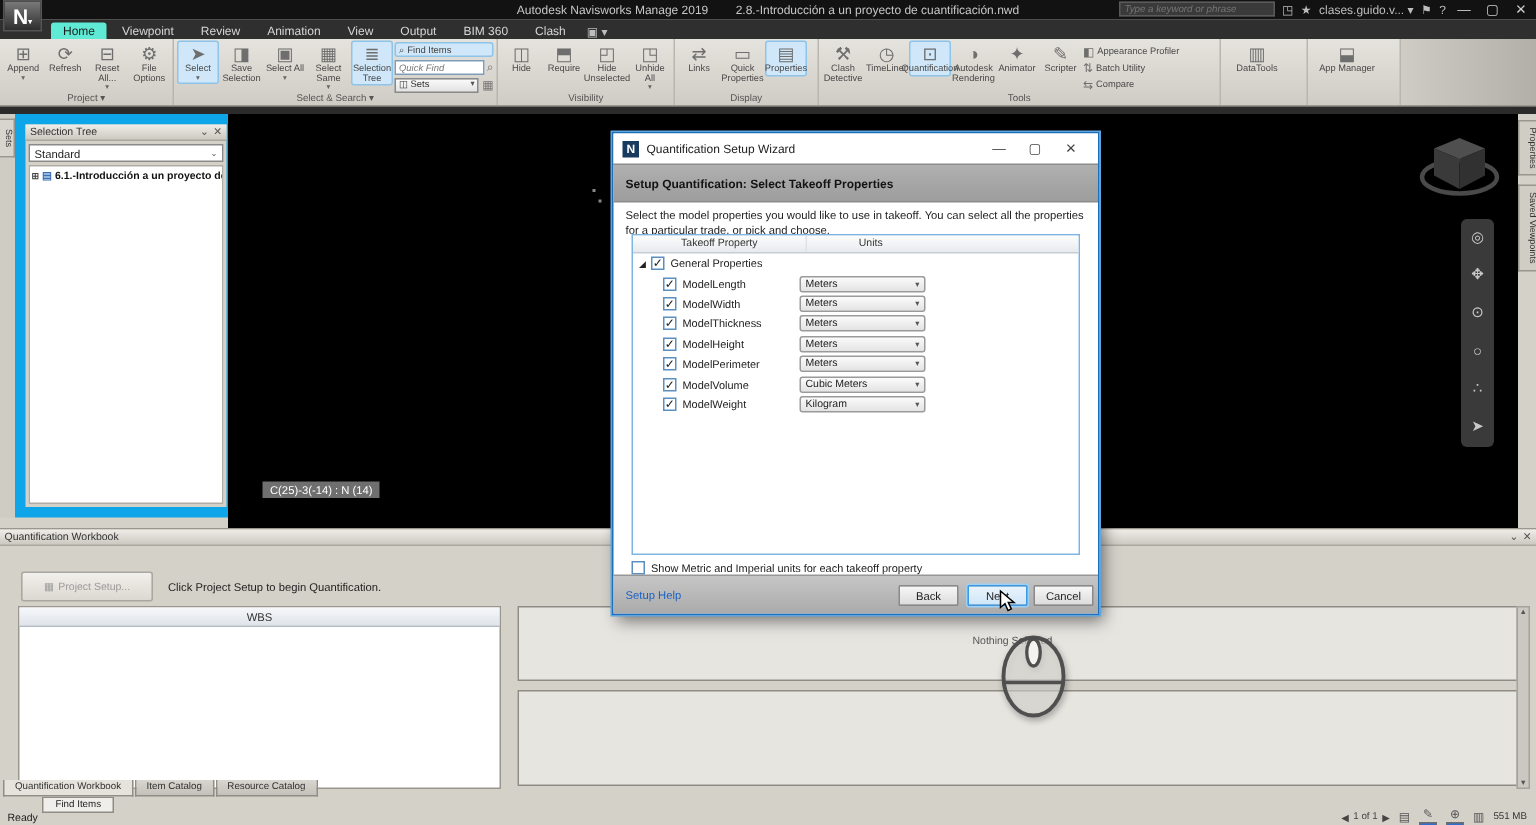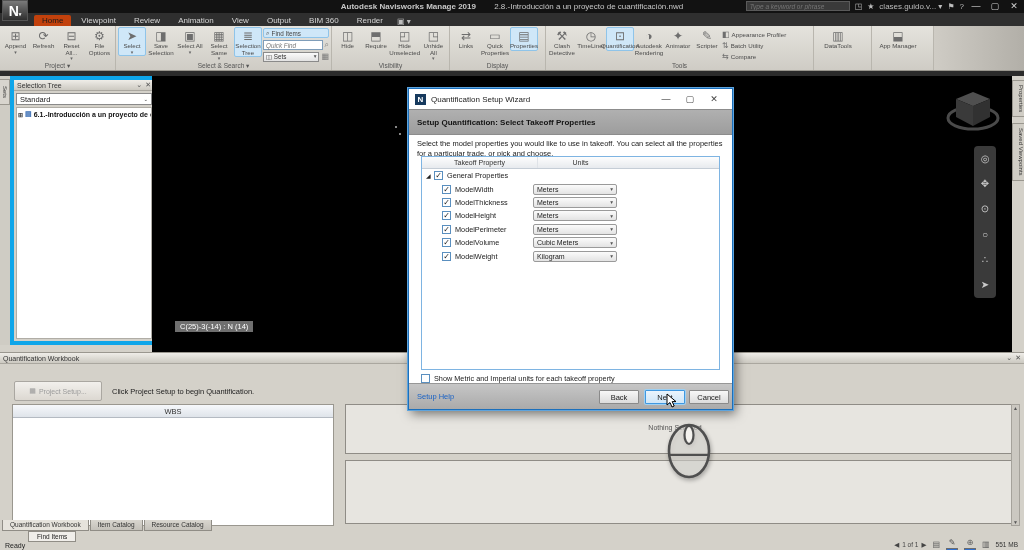--- a/index.html
+++ b/index.html
@@ -3,34 +3,34 @@
 <meta charset="utf-8">
 <style>
   *{margin:0;padding:0;box-sizing:border-box}
   html,body{width:1024px;height:550px;overflow:hidden}
   body{font-family:"Liberation Sans",sans-serif;background:#8a8a8a}
   #app{position:relative;width:1024px;height:550px;background:#d4d1c9;overflow:hidden}
 
   
   .tbar{position:absolute;top:0;left:0;right:0;height:13px;background:#121212;color:#c7c7c7}
   .tbar .ttl{position:absolute;left:0;right:0;top:2px;text-align:center;font-size:8px;white-space:nowrap}
-  .tbar .ttl b{font-weight:bold;margin-right:16px}
+  .tbar .ttl b{font-weight:normal;margin-right:16px}
   .nlogo{position:absolute;left:2px;top:0;width:26px;height:21px;background:linear-gradient(#7a7a7a,#2e2e2e);color:#fff;
     font-size:14px;font-weight:bold;text-align:center;line-height:20px;z-index:5;border:1px solid #555}
   .trt{position:absolute;right:3px;top:1px;display:flex;align-items:center;gap:5px;font-size:8px}
   .tsearch{width:104px;height:10px;background:#3a3a3a;border:1px solid #5a5a5a;color:#9a9a9a;font-size:6.5px;
     font-style:italic;font-family:"Liberation Sans",sans-serif;padding:0 3px}
   .tico{color:#bdbdbd;font-size:8px}
   .winb{width:14px;text-align:center;color:#cfcfcf;font-size:9px}
 
   
   .rtabs{position:absolute;top:13px;left:0;right:0;height:13px;background:#2f2f2f;display:flex;align-items:flex-end;
     padding-left:34px;gap:2px;font-size:8px;color:#d6d6d6}
   .rtab{padding:1px 8px 1px}
-  .rtab.active{background:#c2410c;color:#1a1a1a;border-radius:2px 2px 0 0}
+  .rtab.active{background:#5eead4;color:#1a1a1a;border-radius:2px 2px 0 0}
   .rtab-media{color:#bdbdbd;font-size:8px;margin-left:4px}
 
   
   .ribbon{position:absolute;top:26px;left:0;right:0;height:45px;background:linear-gradient(#e5e3dd,#cfccc5);
     border-bottom:1px solid #9a978f;display:flex}
   .rgroup{position:relative;height:100%;border-right:1px solid #b9b6ae;padding:1px 2px 9px 2px}
   .rlabel{position:absolute;bottom:0;left:0;right:0;text-align:center;font-size:6.5px;color:#555;line-height:9px}
   .rbtns{display:flex;height:100%;align-items:flex-start;gap:1px}
   .rbtn{width:28px;display:flex;flex-direction:column;align-items:center;font-size:6.2px;color:#4a4a4a;text-align:center;
     line-height:1.05;padding-top:1px;border:1px solid transparent;border-radius:2px}
@@ -49,21 +49,21 @@
   .toolrow{display:flex;align-items:center;gap:2px;font-size:6.2px;color:#4a4a4a;white-space:nowrap;overflow:hidden;height:10px}
   .toolrow .ic{font-size:8px;color:#6e6e6e}
   .rfill{flex:1;background:linear-gradient(90deg,#cfccc5,#b2afa8);border-right:none}
 
   .darkstrip{position:absolute;top:71px;left:0;right:0;height:5px;background:#2b2b2b}
 
   
   .sets-vtab{position:absolute;left:0;top:76px;width:10px;height:269px;background:#cfccc4}
   .sets-vtab .vt{margin-top:3px;width:10px;height:26px;border:1px solid #9a978f;border-left:none;background:#d8d5ce;
     writing-mode:vertical-rl;font-size:6px;color:#333;text-align:center;line-height:9px}
-  .stree{position:absolute;left:10px;top:76px;width:148px;height:269px;background:#d4d1c9;border:4px solid #0ea5e9;
+  .stree{position:absolute;left:10px;top:76px;width:148px;height:269px;background:#d4d1c9;border:7px solid #0ea5e9;
     display:flex;flex-direction:column}
   .phead{height:11px;background:linear-gradient(#efede8,#ccc9c1);font-size:7px;color:#333;display:flex;
     justify-content:space-between;align-items:center;padding:0 3px;border-bottom:1px solid #aaa79f}
   .phead .pic{font-size:7px;color:#555;margin-left:3px}
   .sdrop{margin:2px;height:12px;background:#fff;border:1px solid #8a8a8a;font-size:7.5px;color:#222;display:flex;
     justify-content:space-between;align-items:center;padding:0 3px}
   .streebody{flex:1;margin:0 2px 2px 2px;background:#fff;border:1px solid #b0ada6;overflow:hidden}
   .titem{display:flex;align-items:center;gap:2px;padding:2px 1px;font-size:7px;font-weight:bold;color:#111;white-space:nowrap}
   .titem .exp{font-size:6px;color:#444}
   .titem .doc{color:#3b6fb5;font-size:7px}
@@ -176,21 +176,21 @@
   <div class="nlogo">N<span style="font-size:5px">▾</span></div>
 
   <div class="rtabs">
     <span class="rtab active">Home</span>
     <span class="rtab">Viewpoint</span>
     <span class="rtab">Review</span>
     <span class="rtab">Animation</span>
     <span class="rtab">View</span>
     <span class="rtab">Output</span>
     <span class="rtab">BIM 360</span>
-    <span class="rtab">Render</span>
+    <span class="rtab">Clash</span>
     <span class="rtab-media">▣ ▾</span>
   </div>
 
   <div class="ribbon">
     <div class="rgroup" style="width:116px">
       <div class="rbtns">
         <div class="rbtn">
             <span class="ic">⊞</span>
             <span>Append</span>
             <span class="dd">▾</span>
@@ -480,20 +480,28 @@
         <div class="h1">Takeoff Property</div>
         <div class="h2">Units</div>
       </div>
       <div class="trow parent">
         <span class="exp">◢</span>
         <span class="cb on"></span>
         <span class="pl">General Properties</span>
       </div>
       <div class="trow">
         <span class="cb on"></span>
+        <span class="pl">ModelLength</span>
+        <div class="unitbox">
+            <span>Meters</span>
+            <span class="dd2">▾</span>
+          </div>
+      </div>
+      <div class="trow">
+        <span class="cb on"></span>
         <span class="pl">ModelWidth</span>
         <div class="unitbox">
             <span>Meters</span>
             <span class="dd2">▾</span>
           </div>
       </div>
       <div class="trow">
         <span class="cb on"></span>
         <span class="pl">ModelThickness</span>
         <div class="unitbox">

